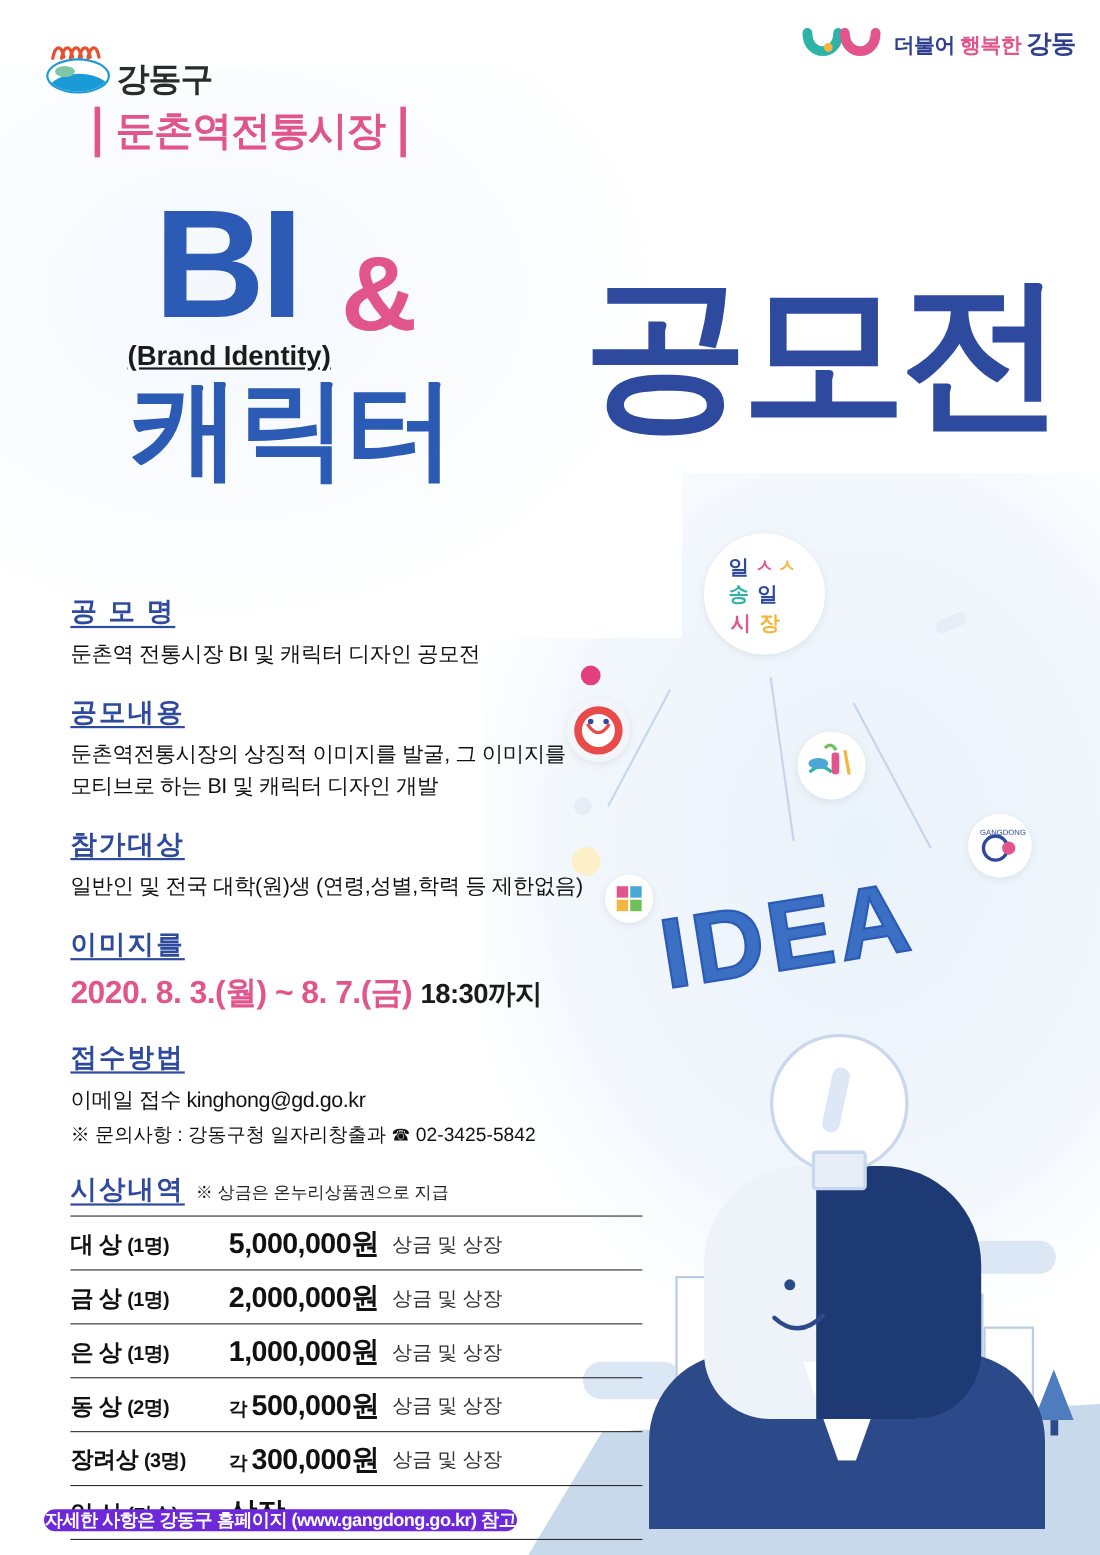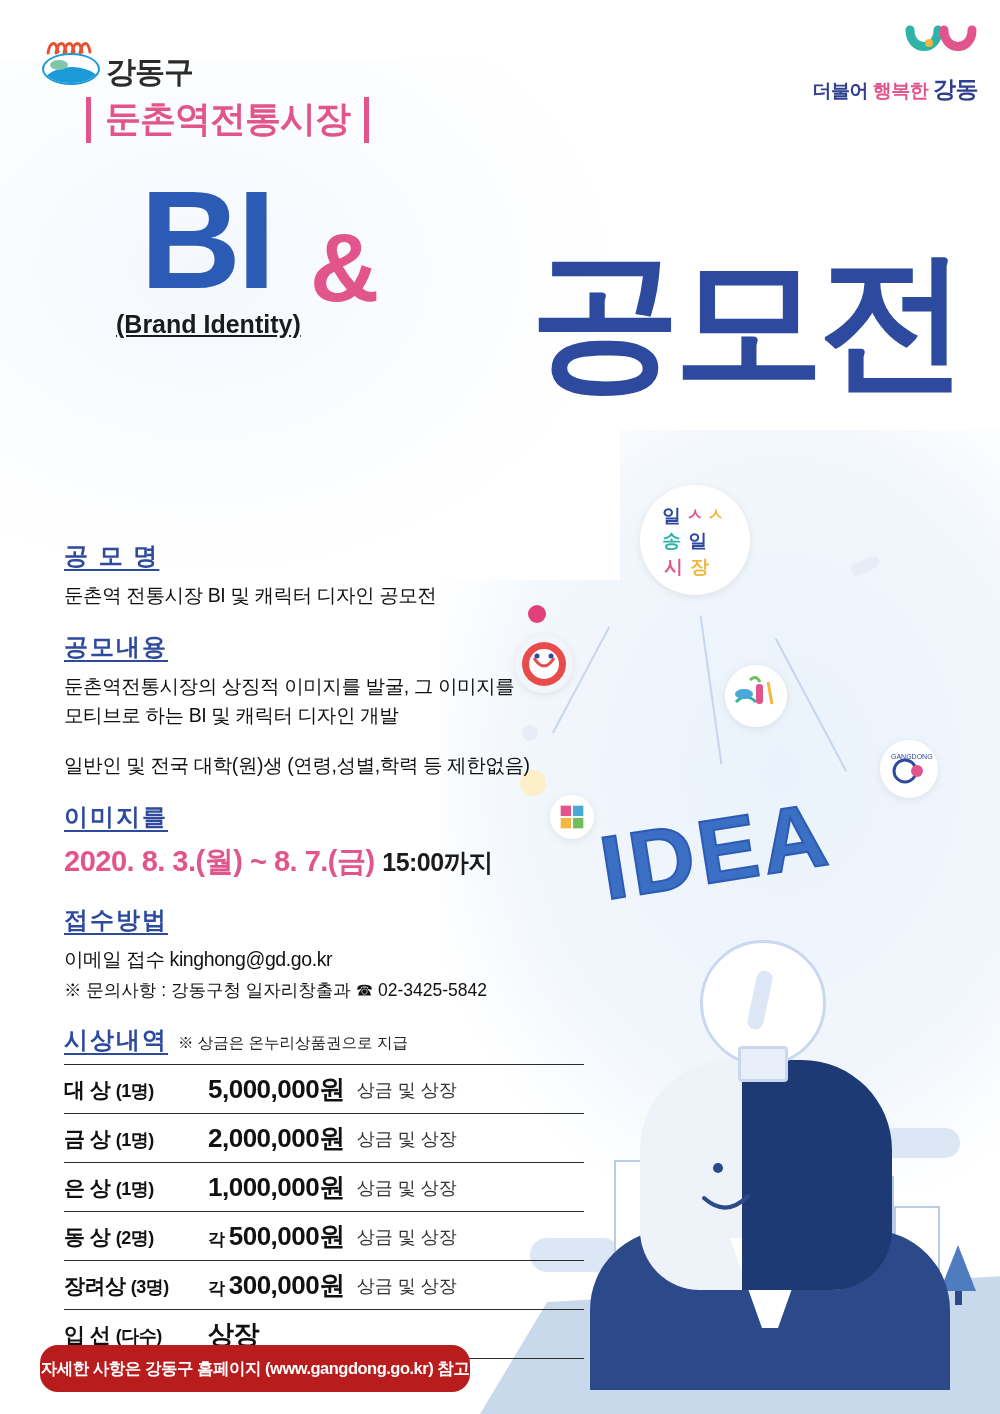--- a/index.html
+++ b/index.html
@@ -47,21 +47,21 @@
   .gd-mark .ellipse:before {
     content:""; position:absolute; left:6px; top:5px; width:18px; height:10px;
     background:#7ec6a5; border-radius:50%;
     z-index:2;
   }
   .gd-name {
     font-size:30px; font-weight:bold; color:#2b2b2b; letter-spacing:-1px;margin-top:24px;
   }
 
   .right-logo {
-    position:absolute; right:22px; top:24px; display:flex; align-items:flex-end; gap:10px; z-index:5;flex-direction:column;
+    position:absolute; right:22px; top:24px; display:flex; align-items:flex-start; gap:10px; z-index:5;
   }
   .rl-mark { width:74px; height:40px; position:relative; }
   .rl-text { font-size:19px; font-weight:bold; color:#2b2b2b; letter-spacing:-0.5px; white-space:nowrap; }
   .rl-text .t1 { color:#2e3f8f; }
   .rl-text .t2 { color:#e2558c; }
   .rl-text .t4 { color:#2e3f8f; font-size:23px; }
 
   
   .market-tag {
     position:absolute; left:86px; top:95px; z-index:6;
@@ -123,22 +123,22 @@
   .award-name {
     width:132px; font-size:21px; font-weight:bold; color:#111; letter-spacing:-0.5px;
   }
   .award-name .cnt { font-size:18px; }
   .award-amt { font-size:26px; font-weight:bold; color:#111; letter-spacing:-0.5px; }
   .award-amt .each { font-size:17px; font-weight:bold; }
   .award-suffix { font-size:18px; color:#333; }
 
   
   .foot {
-    position:absolute; left:40px; bottom:22px; width:430px; height:47px;
-    background:#b91c1c; border-radius:18px; display:flex; align-items:center; justify-content:center;
+    position:absolute; left:40px; bottom:22px; width:430px; height:20px;
+    background:#6d28d9; border-radius:18px; display:flex; align-items:center; justify-content:center;
     z-index:9;
   }
   .foot span { color:#fff; font-size:16.5px; font-weight:bold; letter-spacing:-0.5px; }
 
   
   .illu { position:absolute; right:0; top:440px; width:520px; height:950px; z-index:3; }
 
   .circle-badge {
     position:absolute; border-radius:50%; background:#ffffff;
     box-shadow:0 2px 8px rgba(0,0,0,0.08);
@@ -244,20 +244,21 @@
   <div class="market-tag">
     <div class="bar"></div>
     <div class="txt">둔촌역전통시장</div>
     <div class="bar"></div>
   </div>
 
   <div class="big-title">
     <div class="bi-text">BI</div>
     <div class="amp">&amp;</div>
     <div class="bi-sub">(Brand Identity)</div>
+    <div class="char-text">캐릭터</div>
     <div class="gongmo-text">공모전</div>
   </div>
 
   <div class="illu">
 
     <div class="circle-badge" style="left:160px; top:45px; width:110px; height:110px;">
       <svg viewBox="0 0 90 90" width="84" height="84">
         <text x="10" y="26" font-size="20" font-weight="bold" fill="#2e4a9e" font-family="Liberation Sans, sans-serif">일</text>
         <text x="36" y="24" font-size="18" font-weight="bold" fill="#e2558c" font-family="Liberation Sans, sans-serif">ㅅ</text>
         <text x="58" y="24" font-size="18" font-weight="bold" fill="#f4b63f" font-family="Liberation Sans, sans-serif">ㅅ</text>
@@ -357,28 +358,29 @@
       <div class="sec-b">둔촌역 전통시장 BI 및 캐릭터 디자인 공모전</div>
     </div>
 
     <div class="sec">
       <div class="sec-h">공모내용</div>
       <div class="sec-b" style="white-space:pre-line;">둔촌역전통시장의 상징적 이미지를 발굴, 그 이미지를
 모티브로 하는 BI 및 캐릭터 디자인 개발</div>
     </div>
 
     <div class="sec">
+      <div class="sec-h">참가대상</div>
       <div class="sec-b">일반인 및 전국 대학(원)생 (연령,성별,학력 등 제한없음)</div>
     </div>
 
     <div class="sec">
       <div class="sec-h">이미지를</div>
       <div class="date-line">
         <span>2020. 8. 3.(월) ~ 8. 7.(금)</span>
-        <span class="until">15:00까지</span>
+        <span class="until">18:30까지</span>
       </div>
     </div>
 
     <div class="sec">
       <div class="sec-h">접수방법</div>
       <div class="sec-b">이메일 접수 kinghong@gd.go.kr</div>
       <div class="note">※ 문의사항 : 강동구청 일자리창출과 ☎ 02-3425-5842</div>
     </div>
 
     <div class="sec">

